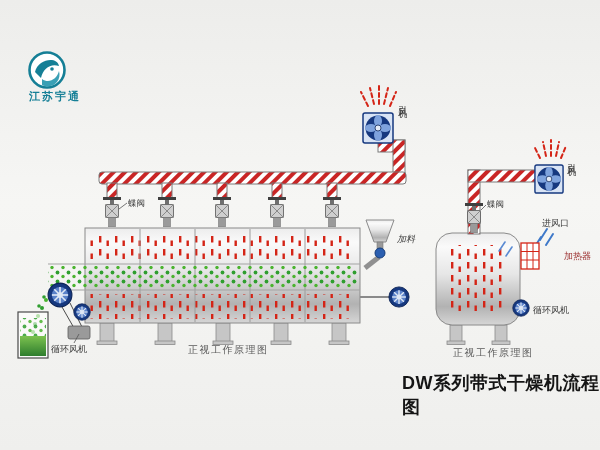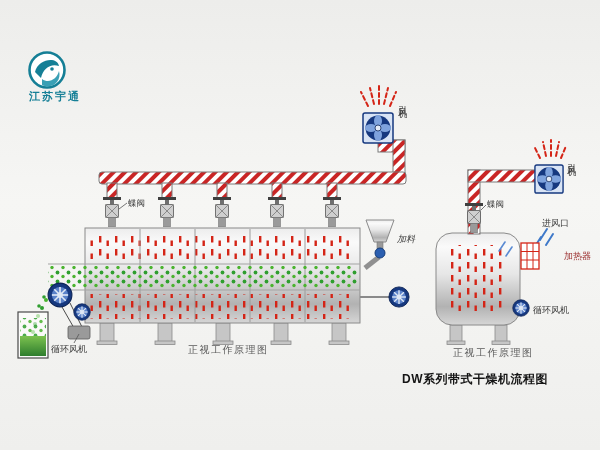--- a/index.html
+++ b/index.html
@@ -6,21 +6,21 @@
   .stage{
     position:relative;width:600px;height:450px;overflow:hidden;
     background:linear-gradient(180deg,#ededeb 0%,#f6f6f4 45%,#efefed 100%);
     font-family:"Liberation Sans",sans-serif;
   }
   .stage svg{position:absolute;left:0;top:0;}
   .label{position:absolute;font-size:9px;color:var(--label-color,#3c3c3c);line-height:1.2;white-space:nowrap;text-align:center;}
   .vlabel{writing-mode:vertical-rl;text-orientation:upright;letter-spacing:2px;}
   .caption{font-size:10px;color:#5a5a5a;letter-spacing:1.5px;}
   .logo-text{font-size:11px;font-weight:bold;color:var(--logo-teal,#157f96);letter-spacing:2px;text-align:center;width:58px;margin-left:8px;}
-  .page-title{position:absolute;font-size:12px;font-weight:bold;color:var(--title-color,#151515);letter-spacing:0.5px;}
+  .page-title{position:absolute;font-size:18px;font-weight:bold;color:var(--title-color,#151515);letter-spacing:0.5px;}
   .red-label{color:#9c3030;}
   
   .steel{fill:url(#steelV);stroke:#8a8a8a;stroke-width:1;}
   .pipe{fill:url(#stripes);stroke:#7a7a7a;stroke-width:1;}
   .stripe-bg{fill:#ffffff;}
   .stripe-bar{fill:var(--pipe-red,#c92525);}
   .rdash-mark{fill:var(--dash-red,#d42416);}
   .gdot{fill:var(--material-green,#2f9e2f);}
   .gdot2{fill:#4ab32e;}
   .leg{fill:#c6c6c6;stroke:#8a8a8a;stroke-width:0.8;}

